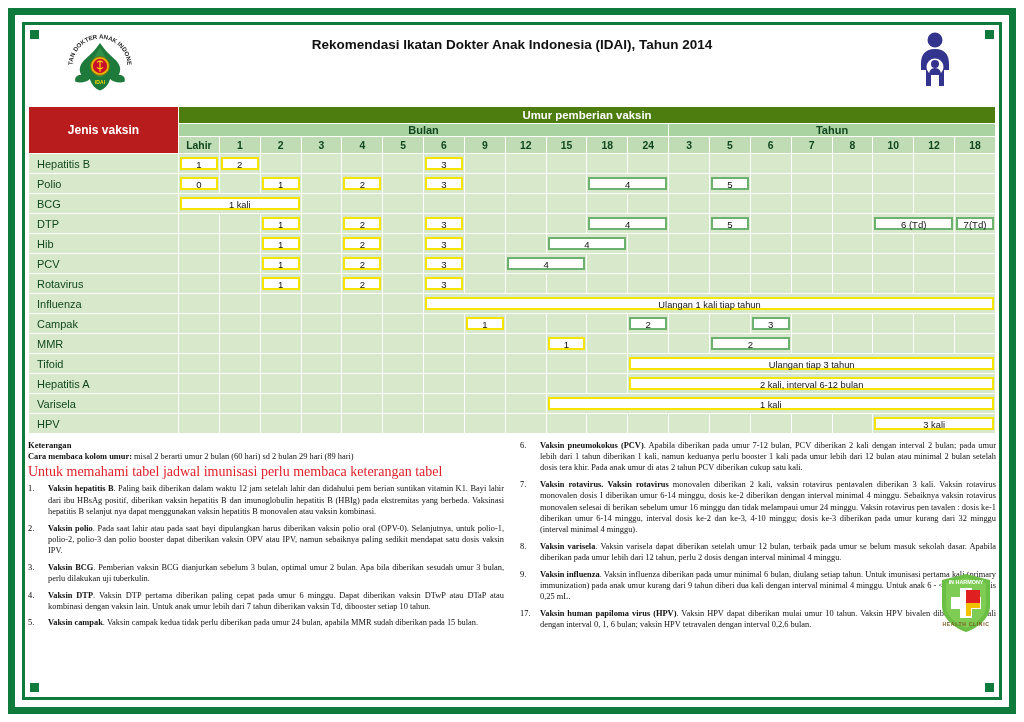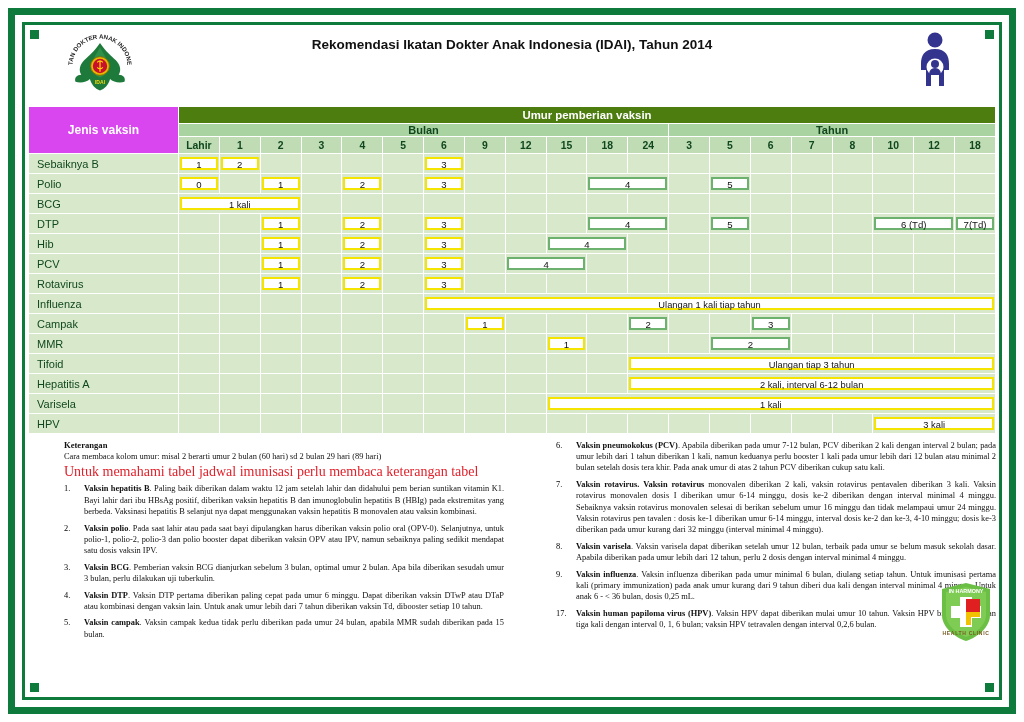--- a/index.html
+++ b/index.html
@@ -67,21 +67,21 @@
     border-collapse:collapse;
     table-layout:fixed;
     font-size:9.3px;
   }
   .sched td,.sched th{
     padding:0;margin:0;
     border:1px solid #ffffff;
     box-sizing:border-box;
   }
   th.vaxhdr{
-    background:#d946ef;color:#ffffff;font-weight:bold;
+    background:#b91c1c;color:#ffffff;font-weight:bold;
     font-size:12px;text-align:center;vertical-align:middle;
     border:1px solid #ffffff;
   }
   th.band{
     background:#a9d3a0;color:#11471f;font-weight:bold;
     text-align:center;vertical-align:middle;font-size:11px;
     border:1px solid #ffffff;
   }
   th.colnum{
     background:#bfdcb4;color:#11471f;font-weight:bold;
@@ -122,28 +122,28 @@
   .chip.g{border:2.4px solid #6cb26e;}
   .chip.wide{font-size:9.3px;}
 
   
   .notes{
     margin-top:6px;
     display:flex;
     gap:16px;
     font-family:"Liberation Serif", serif;
   }
-  .notes-col{flex:1;margin-left:36px;}
+  .notes-col{flex:1;}
   .ket-title{
     font-size:8.6px;font-weight:bold;color:#111111;margin-bottom:1px;
   }
   .ket-line{
     font-size:8.4px;color:#111111;line-height:11.4px;
   }
-  .ket-line b{font-weight:normal;}
+  .ket-line b{font-weight:bold;}
   .ket-link{color:#3a35c8;text-decoration:underline;}
   .ket-red{
     color:#e0202a;font-size:14px;margin-top:4px;margin-bottom:5px;
     line-height:12px;
   }
   .note{
     display:flex;margin-bottom:5.5px;line-height:11.2px;
   }
   .note-num{
     width:20px;flex:0 0 20px;font-size:8.4px;text-align:left;
@@ -259,21 +259,21 @@
             <th class="colnum">6</th>
             <th class="colnum">7</th>
             <th class="colnum">8</th>
             <th class="colnum">10</th>
             <th class="colnum">12</th>
             <th class="colnum">18</th>
           </tr>
       </thead>
       <tbody id="sched-body">
           <tr>
-            <td class="vaxname">Sebaiknya  B</td>
+            <td class="vaxname">Hepatitis  B</td>
             <td class="cell" colspan="1">
               <span class="chip y">1</span>
             </td>
             <td class="cell" colspan="1">
               <span class="chip y">2</span>
             </td>
             <td class="cell"></td>
             <td class="cell"></td>
             <td class="cell"></td>
             <td class="cell"></td>

